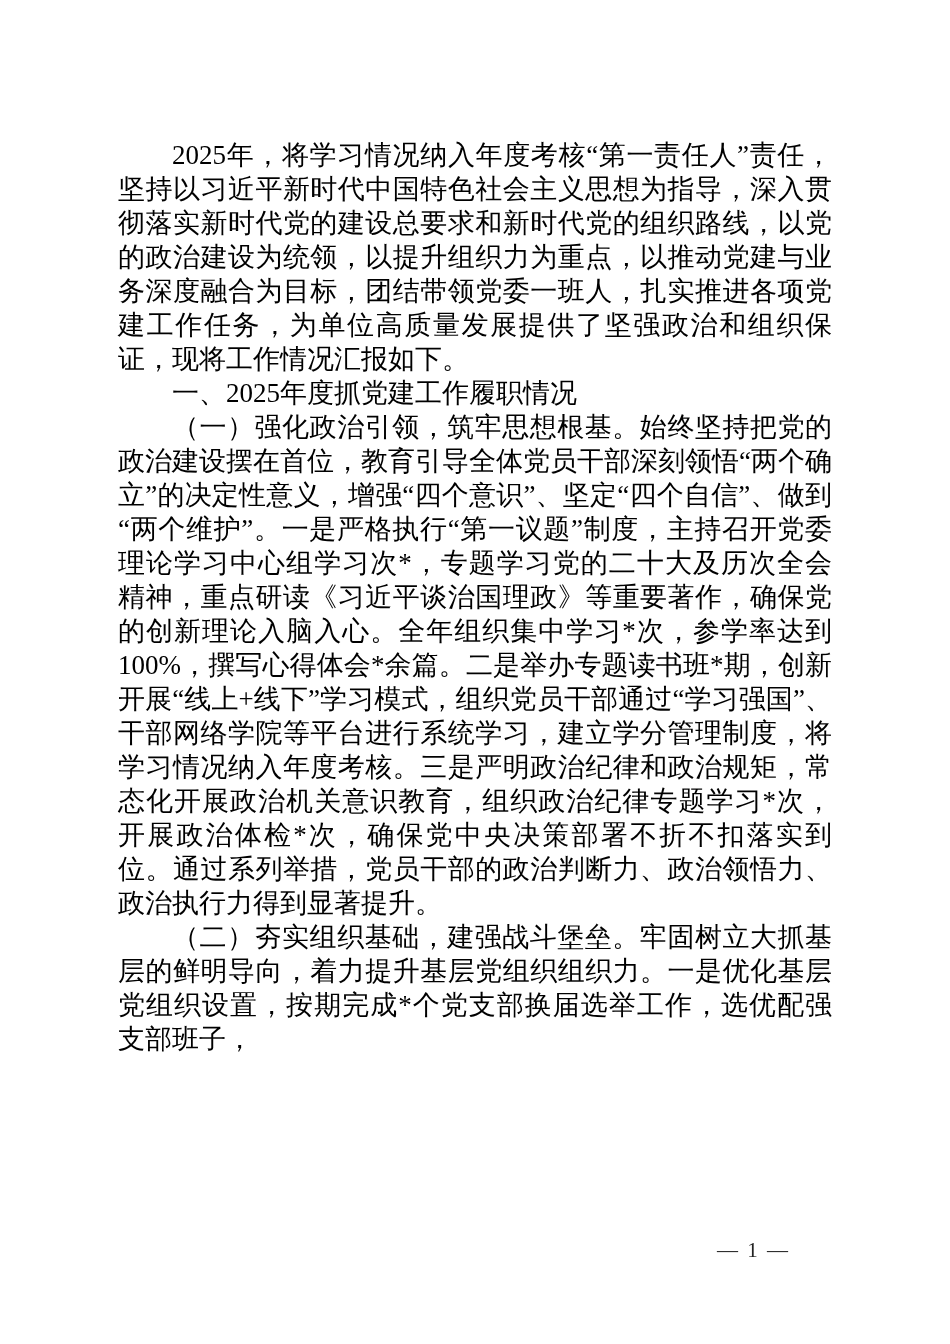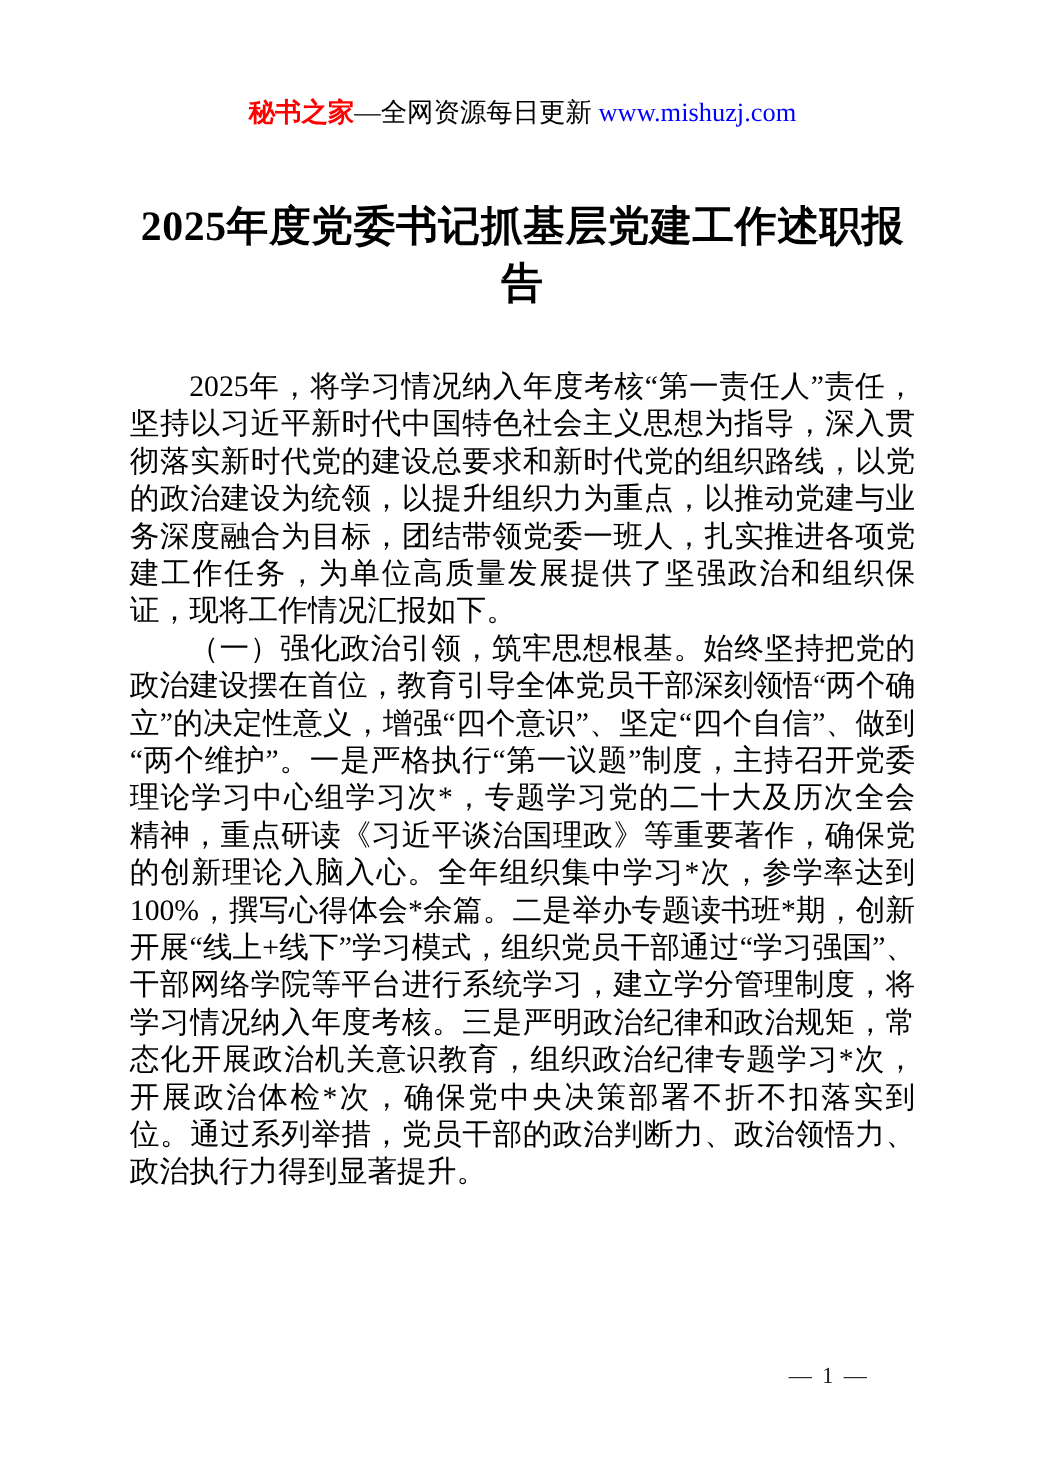--- a/index.html
+++ b/index.html
@@ -70,26 +70,24 @@
     line-height: 24px;
     color: #222222;
     letter-spacing: 2px;
   }
 </style>
 </head>
 <body>
 
 <div class="page">
 
-  <div class="site-header">
-    <span class="site-name">秘书之家</span><span class="site-tagline">—全网资源每日更新 </span><a class="site-url">www.mishuzj.com</a>
-  </div>
 
-  <h1 class="doc-title">2025年度党委书记抓基层党建工作述职报告</h1>
 
   <div class="doc-body">
       <p><span>2025年，将学习情况纳入年度考核“</span><b>第一</b><span>责任人”责任，坚持以习近平新时代中国特色社会主义思想为指导，深入贯彻落实新时代党的建设总要求和新时代党的组织路线，以党的政治建设为统领，以提升组织力为重点，以推动党建与业务深度融合为目标，团结带领党委一班人，扎实推进各项党建工作任务，为单位高质量发展提供了坚强政治和组织保证，现将工作情况汇报如下。</span></p>
+      <p><span>一、2025年度抓党建工作履职情况</span></p>
       <p><span>（一）强化政治引领，筑牢思想根基。始终坚持把党的政治建设摆在首位，教育引导全体党员干部深刻领悟“两个确立”的决定性意义，增强“四个意识”、坚定“四个自信”、做到“两个维护”。</span><b>一是</b><span>严格执行“</span><b>第一</b><span>议题”制度，主持召开党委理论学习中心组学习次*，专题学习党的二十大及历次全会精神，重点研读《习近平谈治国理政》等重要著作，确保党的创新理论入脑入心。全年组织集中学习*次，参学率达到100%，撰写心得体会*余篇。</span><b>二是</b><span>举办专题读书班*期，创新开展“线上+线下”学习模式，组织党员干部通过“学习强国”、干部网络学院等平台进行系统学习，建立学分管理制度，将学习情况纳入年度考核。</span><b>三是</b><span>严明政治纪律和政治规矩，常态化开展政治机关意识教育，组织政治纪律专题学习*次，开展政治体检*次，确保党中央决策部署不折不扣落实到位。通过系列举措，党员干部的政治判断力、政治领悟力、政治执行力得到显著提升。</span></p>
+      <p><span>（二）夯实组织基础，建强战斗堡垒。牢固树立大抓基层的鲜明导向，着力提升基层党组织组织力。</span><b>一是</b><span>优化基层党组织设置，按期完成*个党支部换届选举工作，选优配强支部班子，</span></p>
     </div>
 
   <div class="page-footer">— 1 —</div>
 
 </div>
 
 </body></html>

